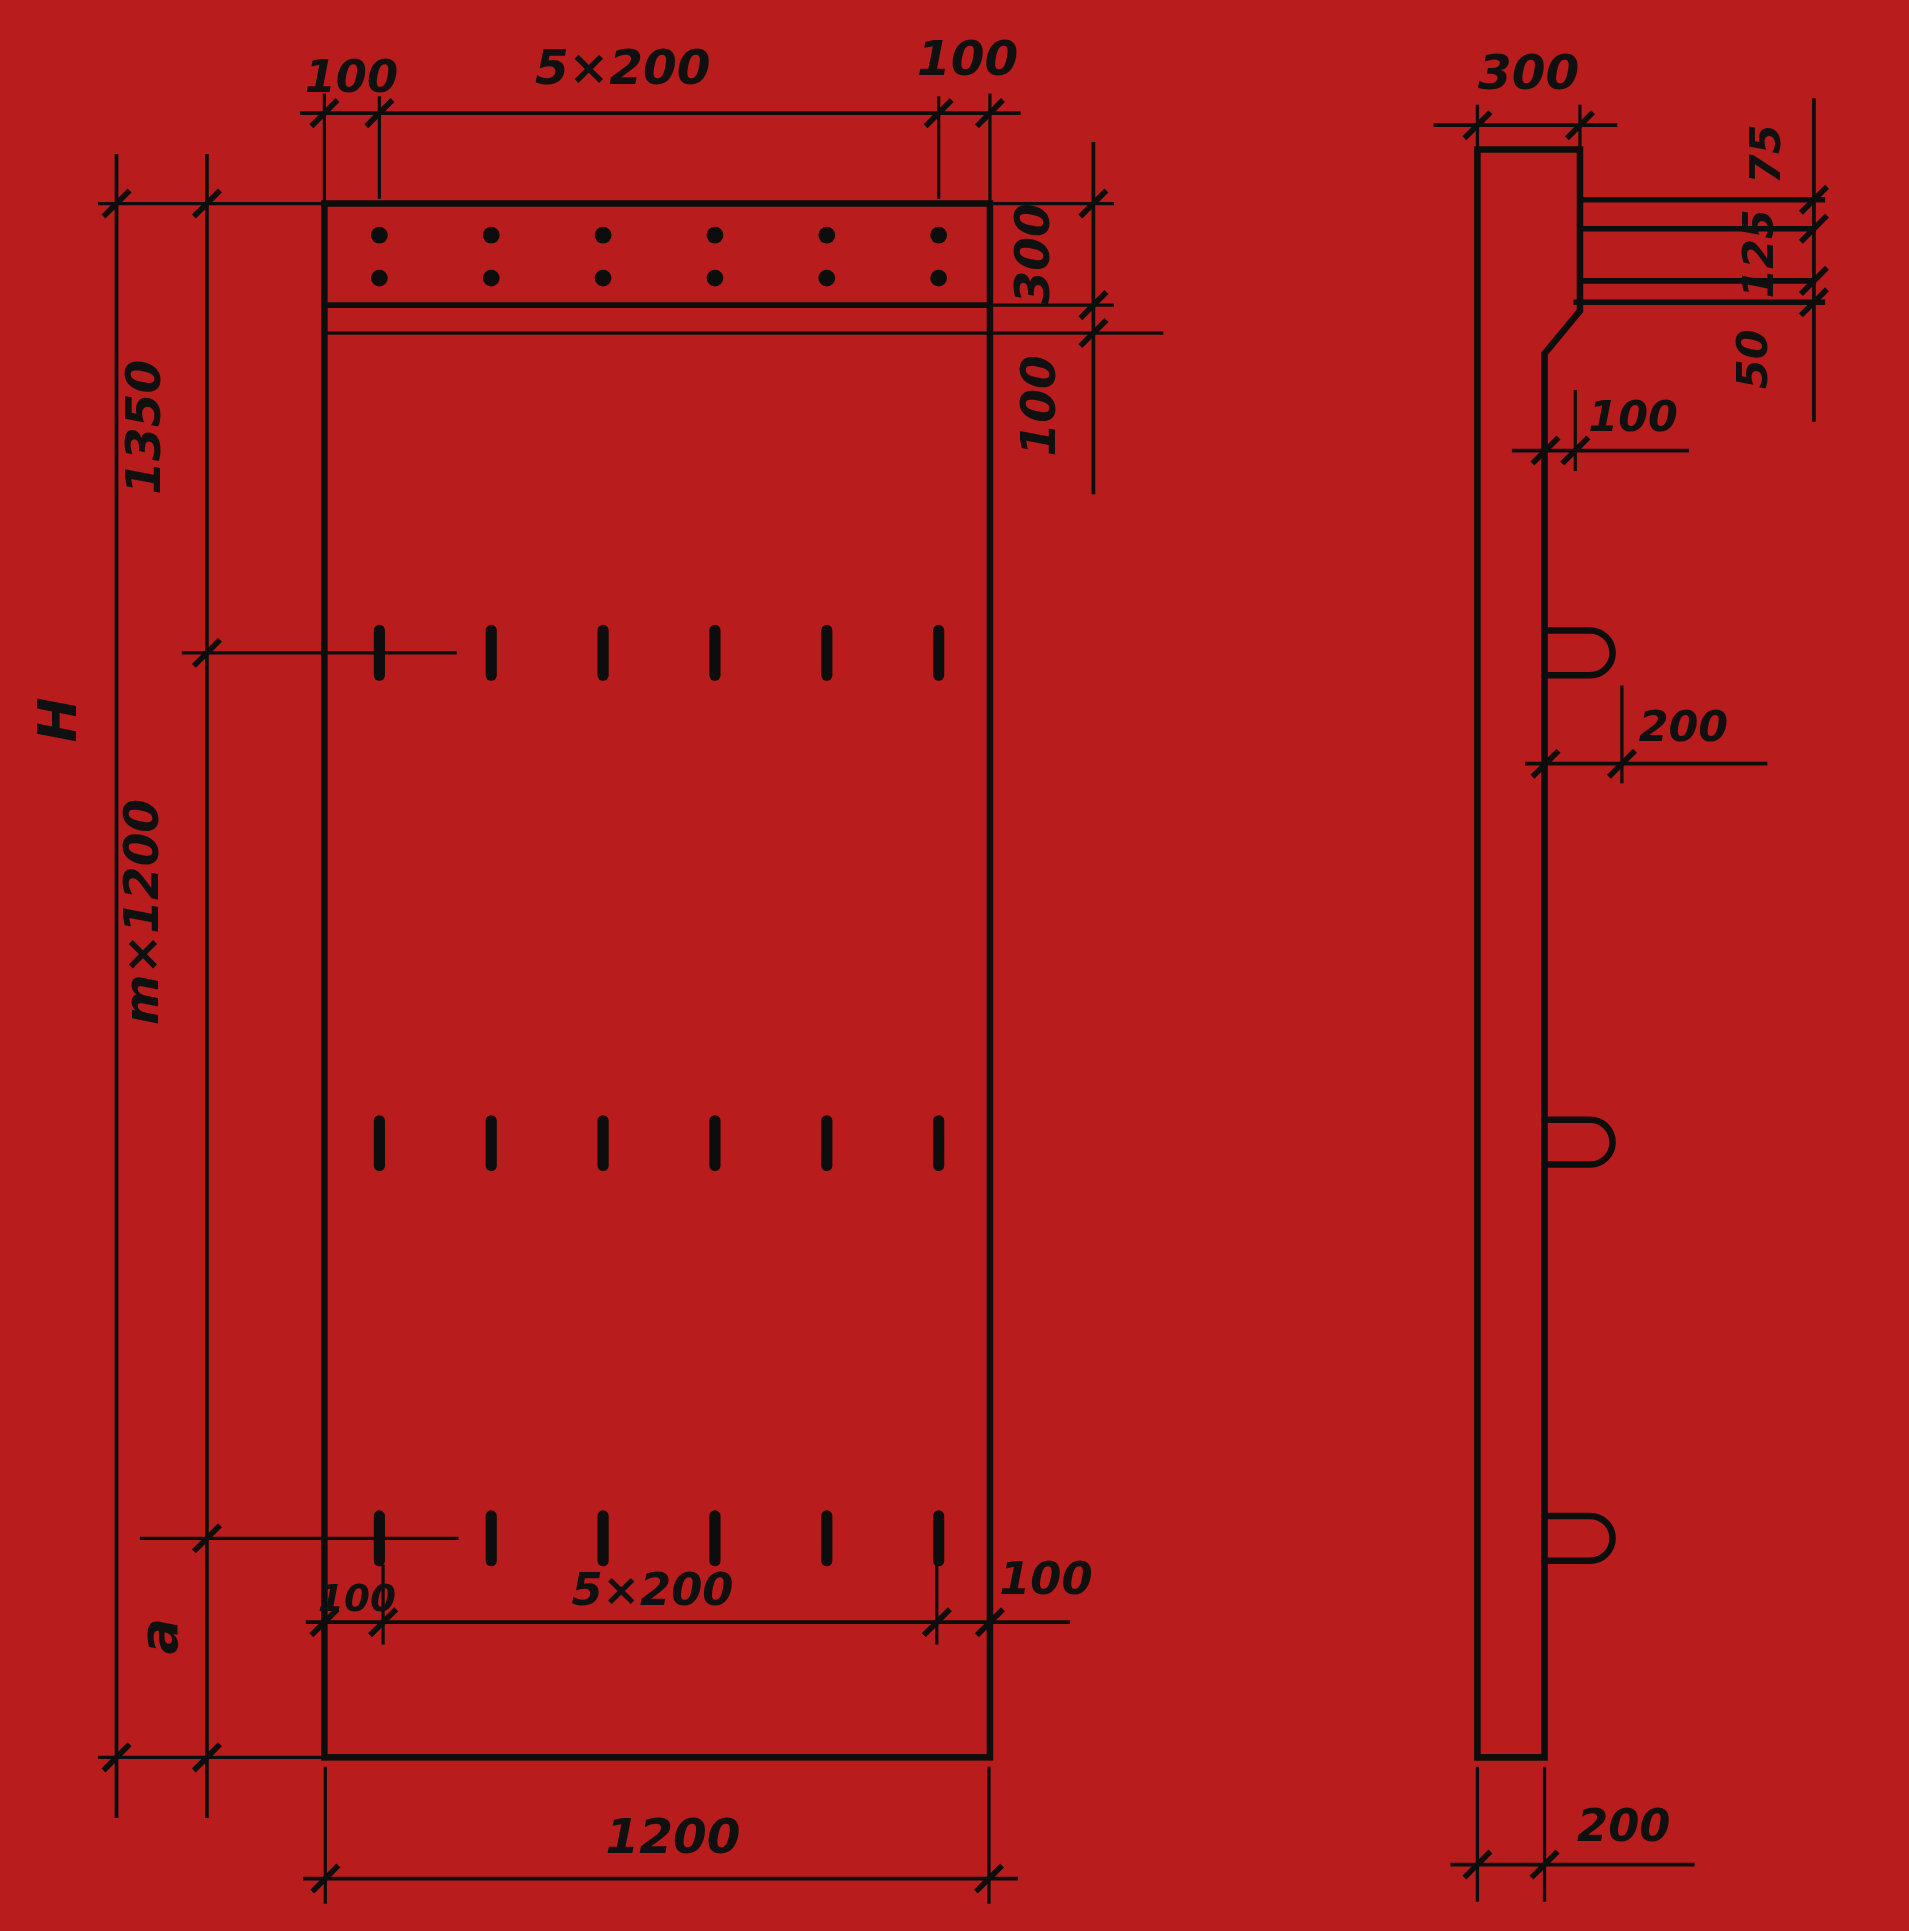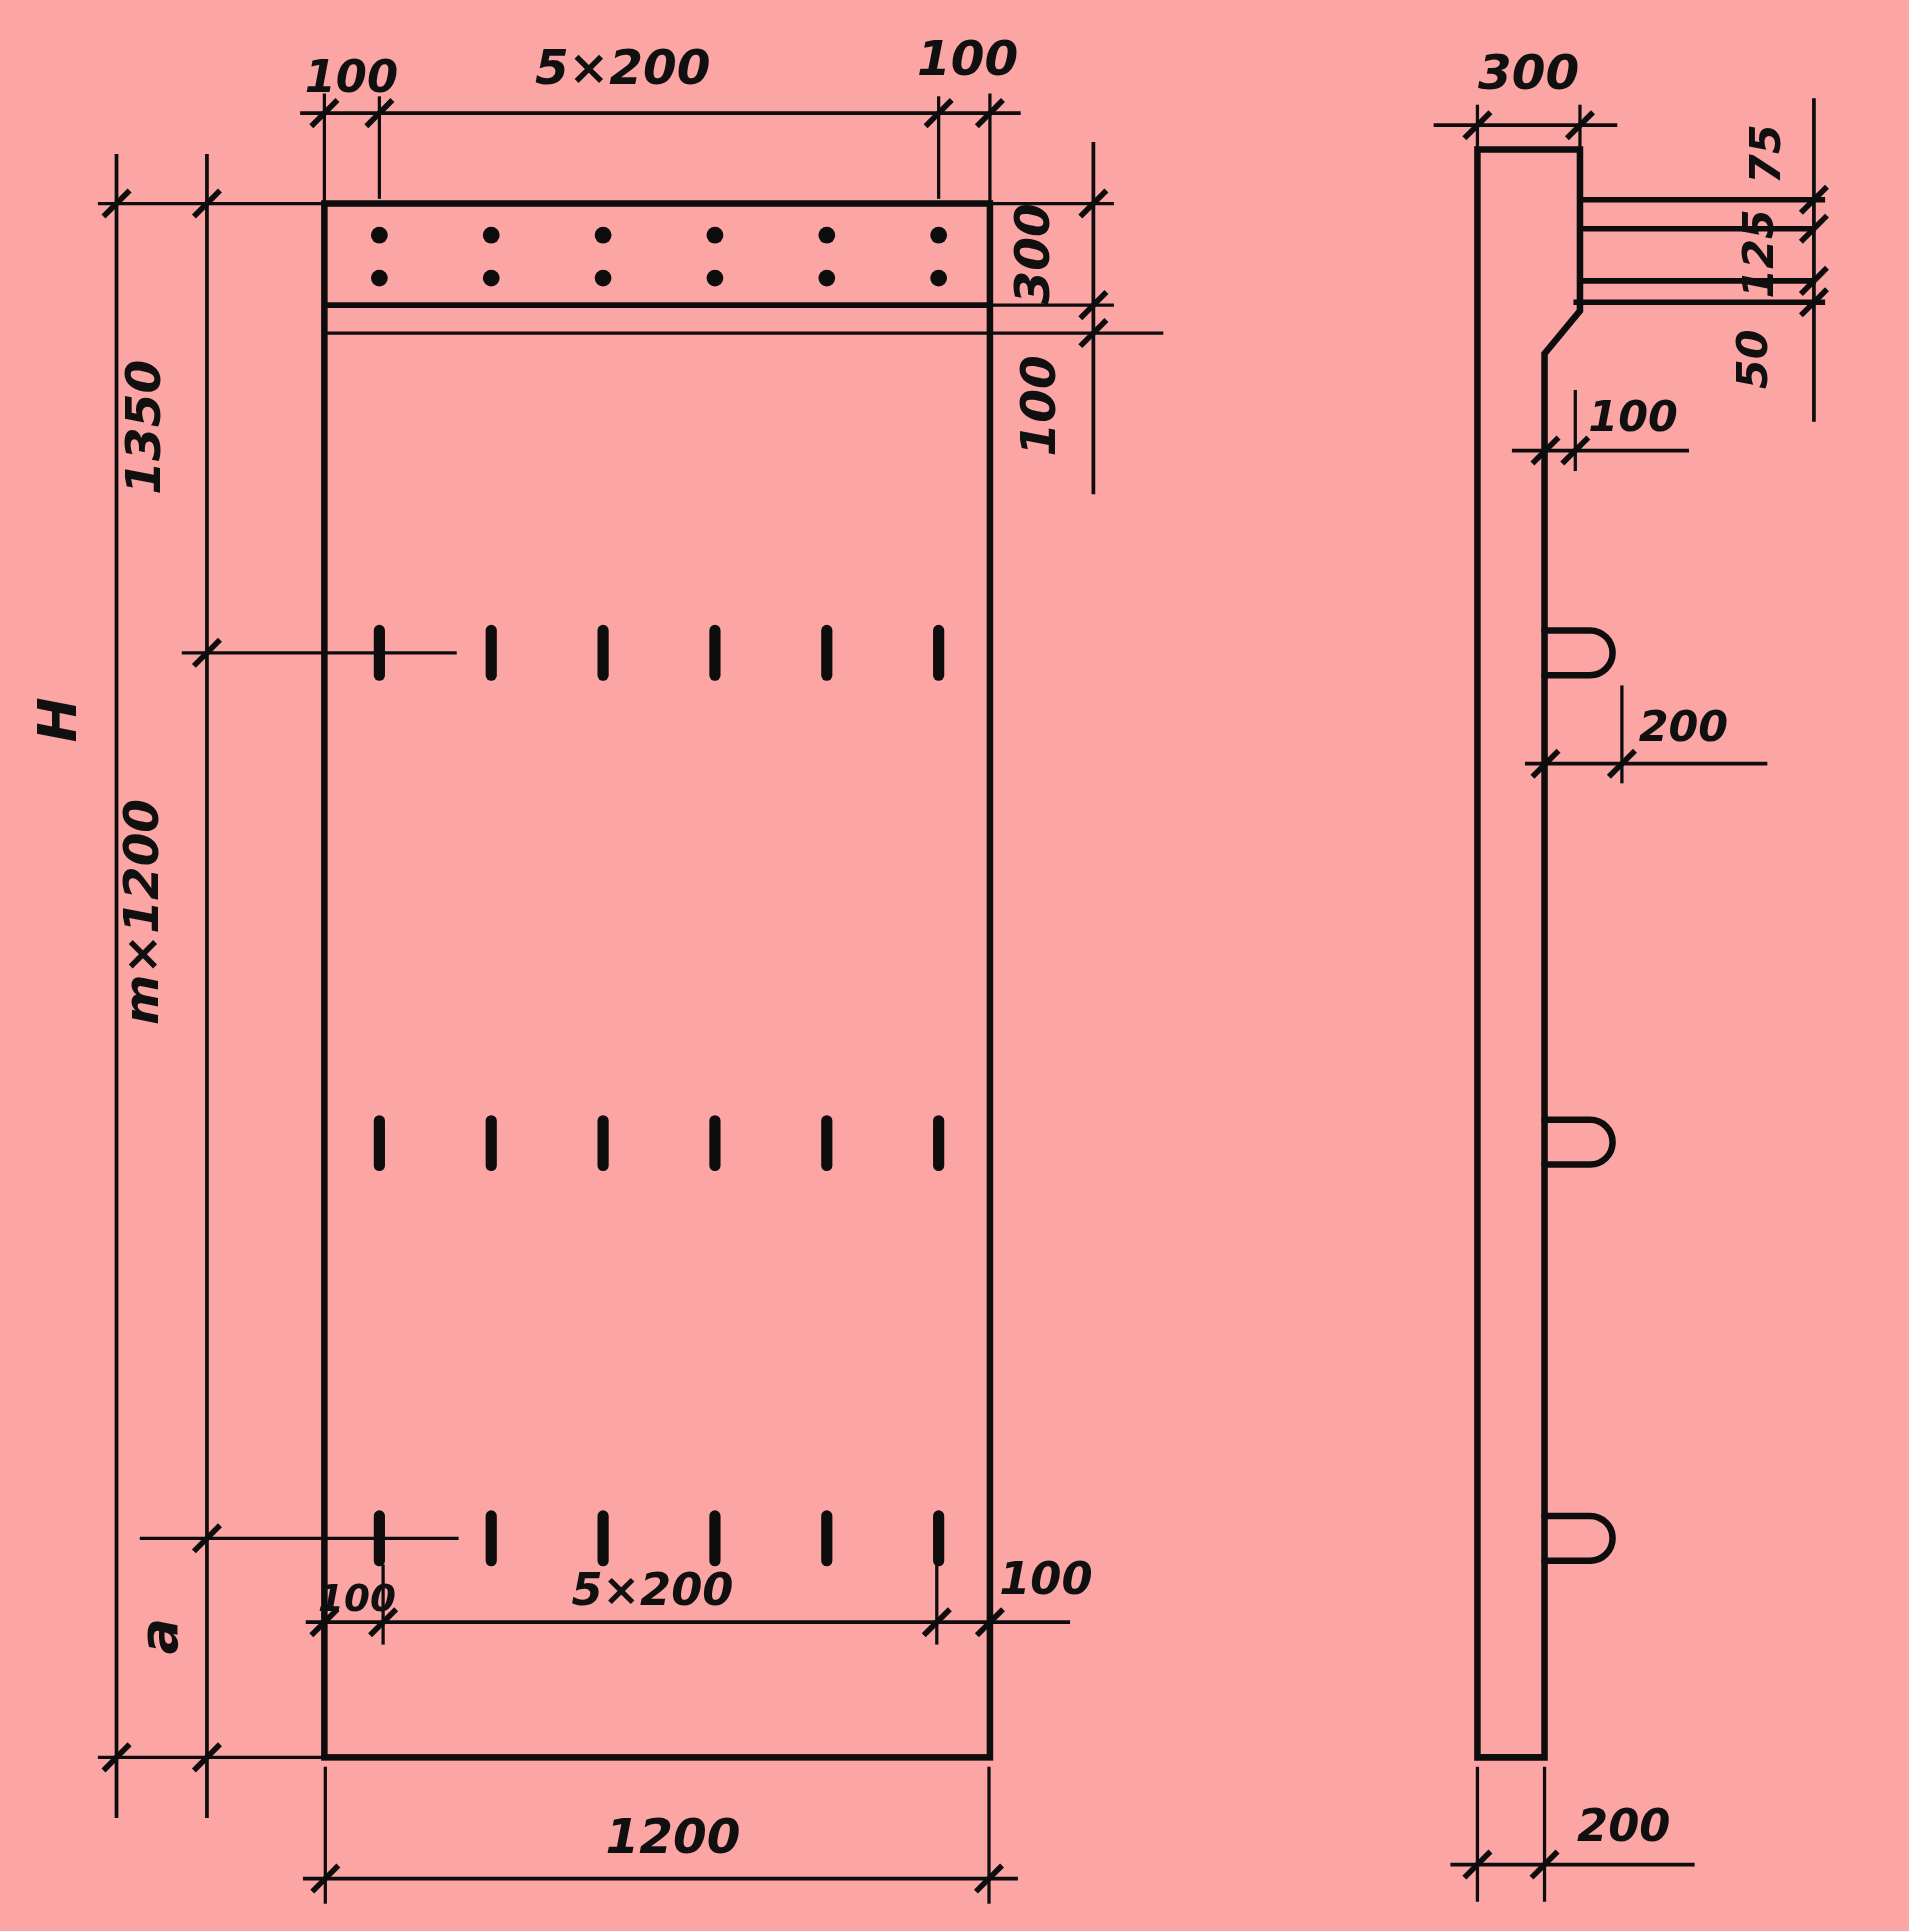--- a/index.html
+++ b/index.html
@@ -1,16 +1,16 @@
 <!DOCTYPE html>
 <html style="font-size:15px"><head>
 <meta charset="utf-8">
 <style>
   html,body{margin:0;padding:0;background:#ffffff;}
-  .canvas{width:1909px;height:1932px;background:#fca5a5;position:relative;}
+  .canvas{width:1909px;height:1932px;background:#b91c1c;position:relative;}
   svg{display:block;width:1909px;height:1932px;}
   .outline{stroke:#0d0d0d;stroke-width:7;fill:none;}
   .thick{stroke:#0d0d0d;stroke-width:6;fill:none;}
   .thin{stroke:#0d0d0d;stroke-width:3.5;fill:none;}
   .dim{stroke:#0d0d0d;stroke-width:4;fill:none;}
   .ext{stroke:#0d0d0d;stroke-width:3.5;fill:none;}
   .tick{stroke:#0d0d0d;stroke-width:6;fill:none;}
   .bar{stroke:#0d0d0d;stroke-width:6;fill:none;}
   .loop{stroke:#0d0d0d;stroke-width:7;fill:none;stroke-linecap:round;}
   .dot{fill:#0d0d0d;stroke:none;}

